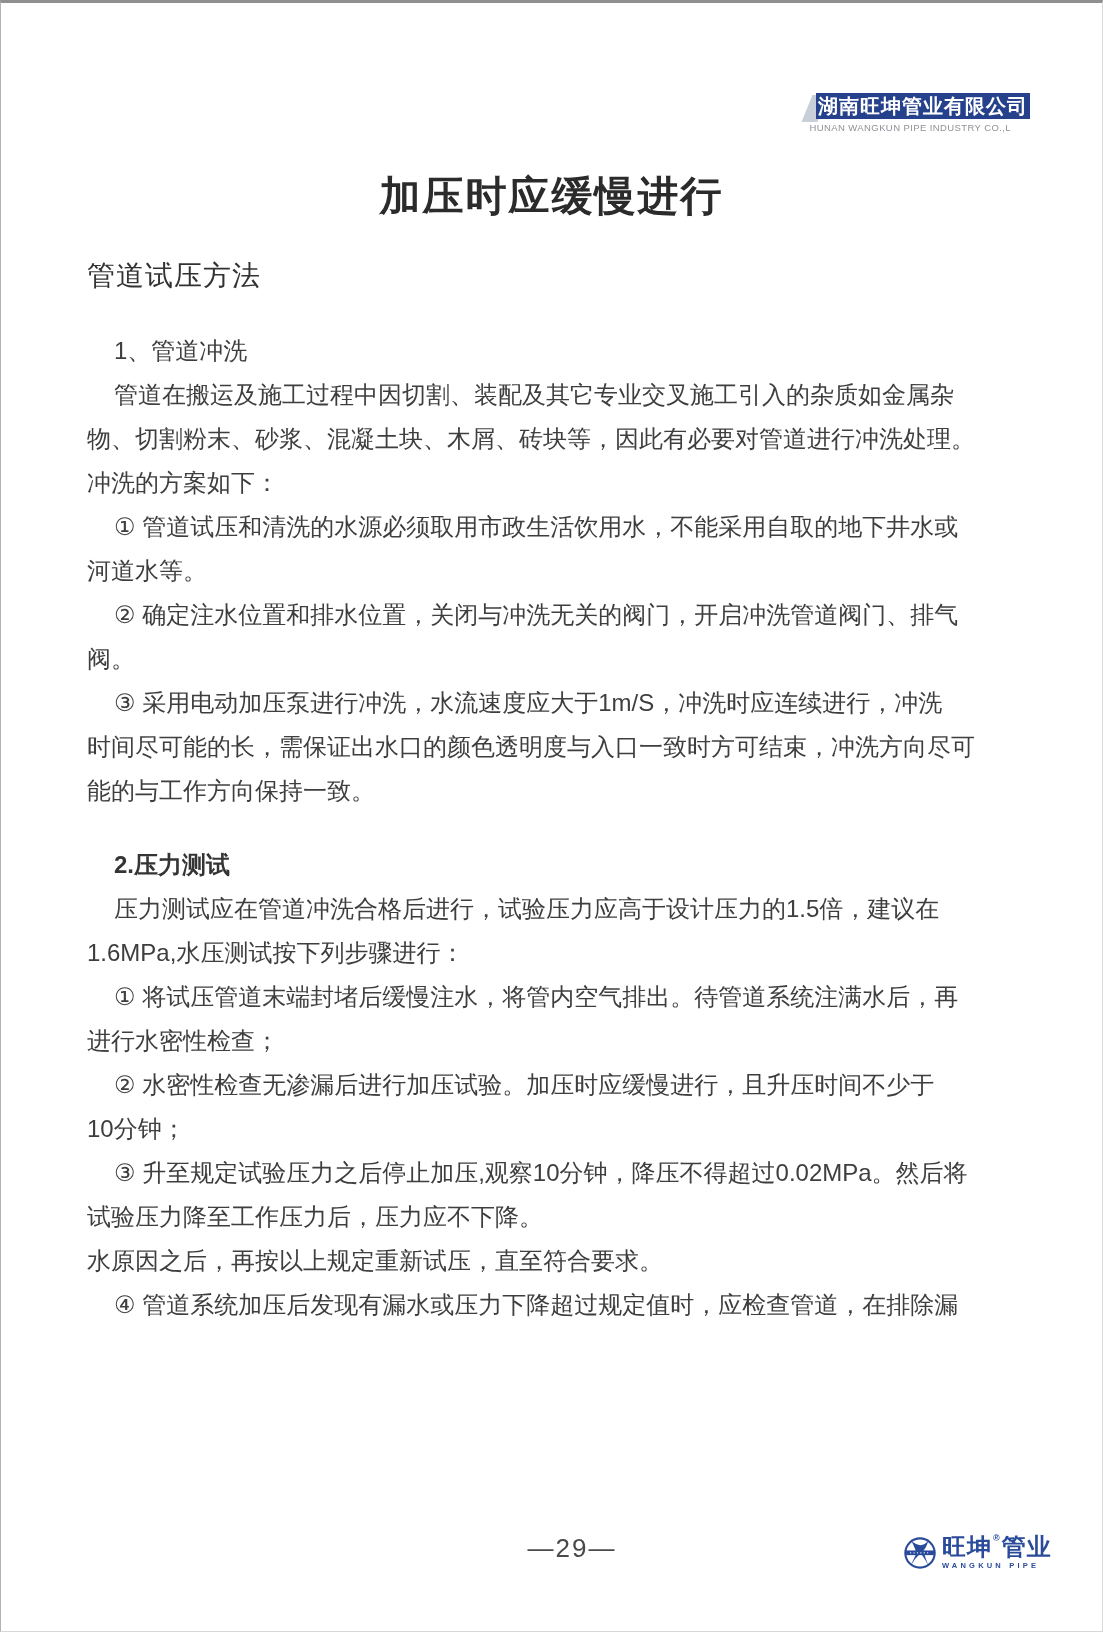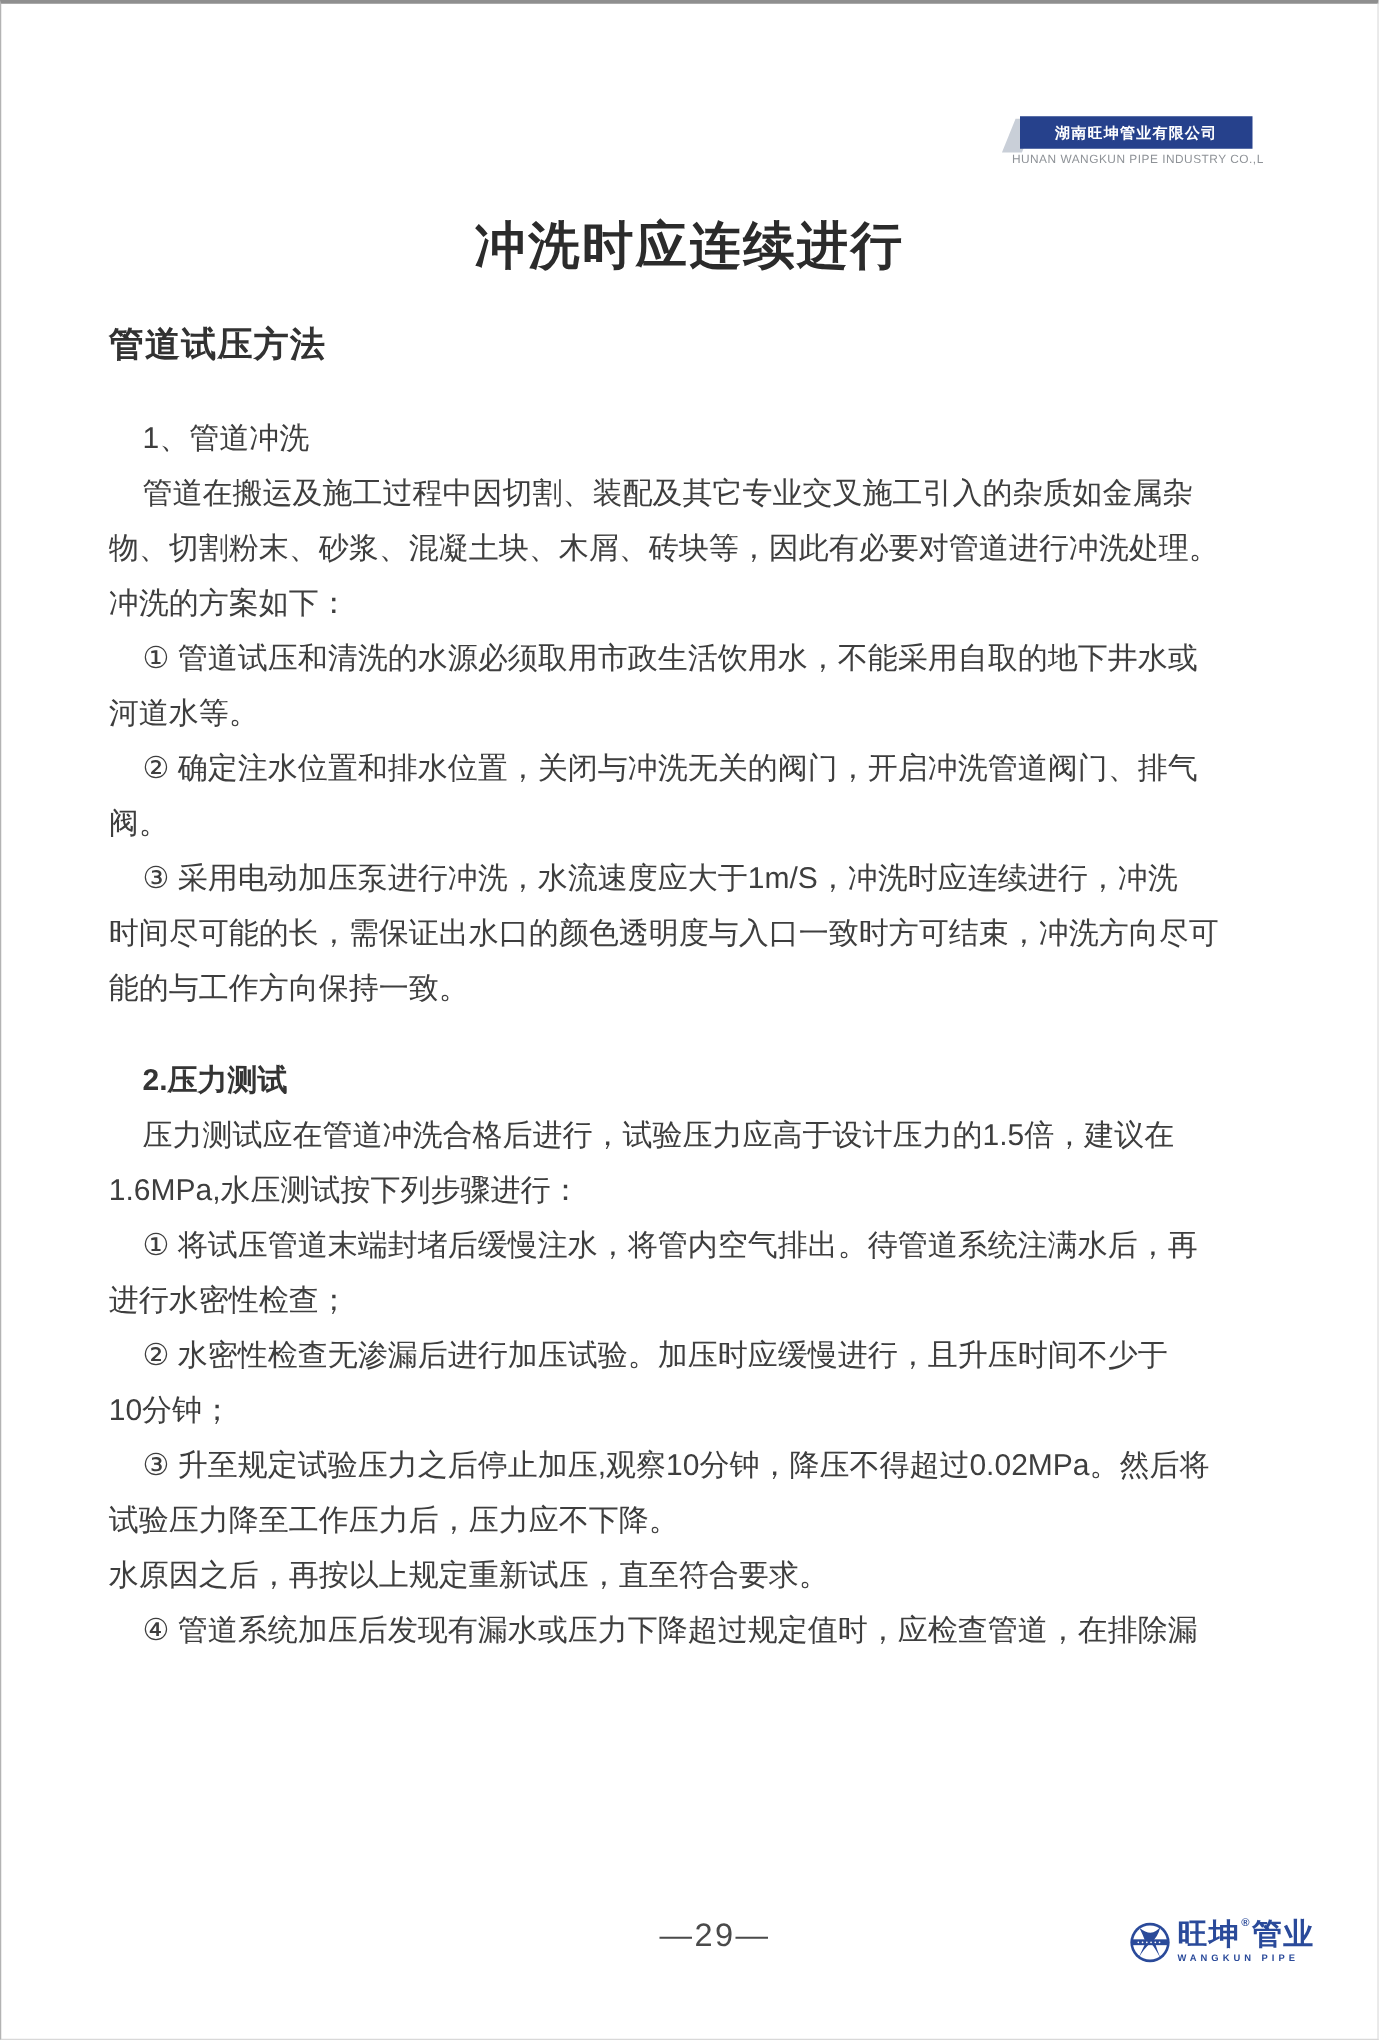--- a/index.html
+++ b/index.html
@@ -17,39 +17,39 @@
     border-right: 1px solid #d8d8d8;
     border-bottom: 1px solid #d8d8d8;
   }
   
   .banner-wrap { position: absolute; top: 88px; left: 770px; width: 240px; }
   .banner-accent {
     position: absolute; left: 36px; top: 4px; width: 16px; height: 27px;
     background: #c9cfd8; transform: skewX(-22deg);
   }
   .banner {
-    position: absolute; left: 45px; top: 2px; width: 186px; height: 26px;
-    color: #ffffff; font-weight: 700; font-size: 12px; line-height: 26px;
+    position: absolute; left: 45px; top: 2px; width: 214px; height: 26px;
+    color: #ffffff; font-weight: 700; font-size: 20px; line-height: 26px;
     text-align: center; letter-spacing: 1px;
     font-family: "Liberation Serif", "DejaVu Serif", serif;
   }
   .banner-en {
     position: absolute; left: 8px; top: 31px; width: 232px;
     color: #8e9297; font-size: 9.5px; letter-spacing: 0.4px;
     text-align: right; white-space: nowrap;
   }
   
   .doc-title {
     position: absolute; top: 166px; left: 0; width: 100%;
     text-align: center; font-size: 41px; font-weight: 700;
     color: #2b2b2b; letter-spacing: 2px;
   }
   .section-heading {
     position: absolute; top: 254px; left: 86px;
-    font-size: 28px; font-weight: 700; color: #323232; letter-spacing: 1px;
+    font-size: 28px; font-weight: 400; color: #323232; letter-spacing: 1px;
   }
   
   .body-text {
     position: absolute; top: 326px; left: 86px; width: 916px;
     font-size: 24px; line-height: 44px; color: #3e3e3e;
   }
   .body-text .line { white-space: nowrap; }
   .body-text .line.indent { padding-left: 27px; }
   .body-text .line.bold { font-weight: 700; color: #343434; }
   .body-text .line.gap { margin-top: 30px; }
@@ -78,21 +78,21 @@
 <body>
 
 <div class="page">
 
   <div class="banner-wrap">
     <div class="banner-accent"></div>
     <div class="banner" style="background:#26418c;">湖南旺坤管业有限公司</div>
     <div class="banner-en">HUNAN WANGKUN PIPE INDUSTRY CO.,L</div>
   </div>
 
-  <h1 class="doc-title">冲洗时应连续进行</h1>
+  <h1 class="doc-title">加压时应缓慢进行</h1>
 
   <h2 class="section-heading">管道试压方法</h2>
 
   <div class="body-text" id="body-lines">
       <div class="line indent">1、管道冲洗</div>
       <div class="line indent">管道在搬运及施工过程中因切割、装配及其它专业交叉施工引入的杂质如金属杂</div>
       <div class="line">物、切割粉末、砂浆、混凝土块、木屑、砖块等，因此有必要对管道进行冲洗处理。</div>
       <div class="line">冲洗的方案如下：</div>
       <div class="line indent">① 管道试压和清洗的水源必须取用市政生活饮用水，不能采用自取的地下井水或</div>
       <div class="line">河道水等。</div>

